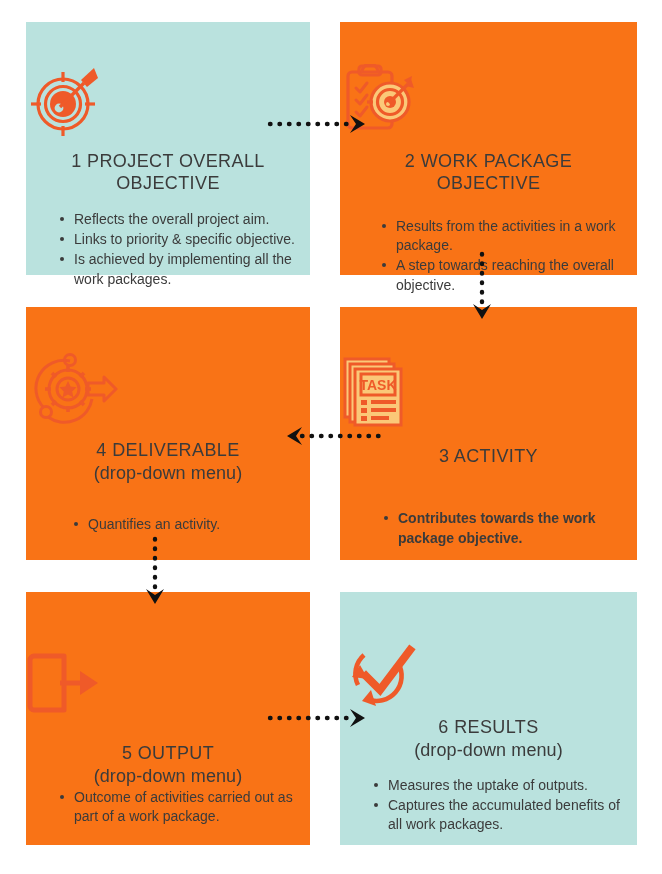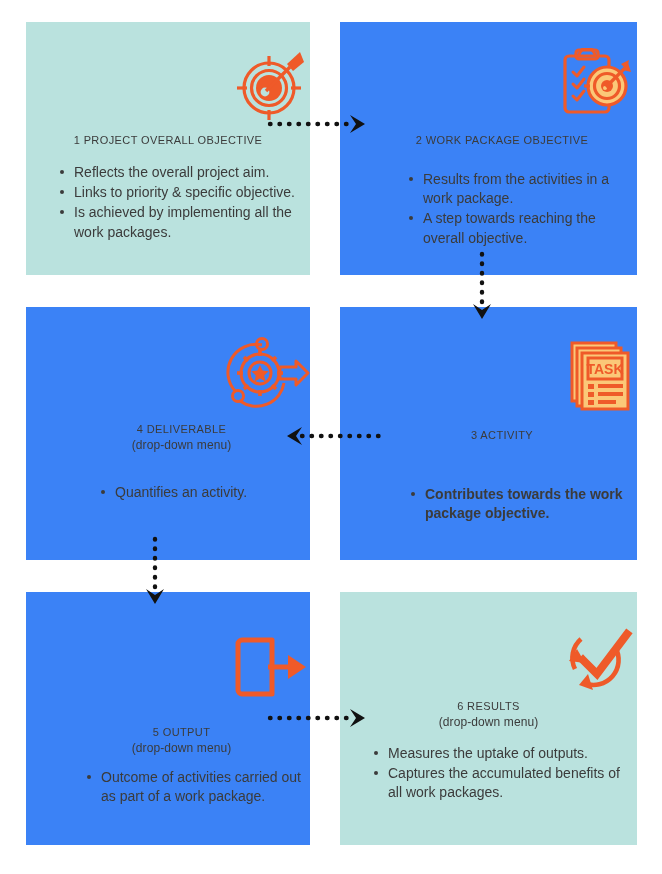--- a/index.html
+++ b/index.html
@@ -13,52 +13,53 @@
   .canvas{position:absolute;left:0;top:0;width:662px;height:874px;}
 
   .box{
     position:absolute;
     box-sizing:border-box;
     display:flex;
     flex-direction:column;
     align-items:center;
   }
   .box.teal{background:#bae2de;}
-  .box.orange{background:#3b82f6;padding-left:27px;}
+  .box.orange{background:#f97316;}
 
   
   .col-l{left:26px;width:284px;}
   .col-r{left:340px;width:297px;}
   .row-1{top:22px;height:253px;}
   .row-2{top:307px;height:253px;}
   .row-3{top:592px;height:253px;}
 
   .icon-wrap{
     width:100%;
     display:flex;
-    justify-content:flex-end;
+    justify-content:flex-start;
     align-items:flex-end;
     flex:0 0 auto;
+    margin-top:16px;
   }
   .icon-wrap svg{display:block;}
 
   .title{
     text-align:center;
     color:#3b3b3b;
-    font-size:11px;
+    font-size:18px;
     line-height:1.24;
     letter-spacing:.4px;
     font-weight:400;
     padding:0 14px;
     box-sizing:border-box;
   }
   .subtitle{
     text-align:center;
     color:#3b3b3b;
-    font-size:12px;
+    font-size:18px;
     line-height:1.25;
     letter-spacing:.1px;
     margin-top:1px;
   }
 
   ul.bullets{
     margin:0;
     padding:0 6px 0 34px;
     list-style:none;
     box-sizing:border-box;
@@ -211,21 +212,21 @@
   <div class="box orange col-l row-3">
     <div class="icon-wrap" style="height:88px;padding-top:20px;">
       <svg width="76" height="66" viewBox="0 0 76 66">
         <path d="M8 6 h30 v54 h-30 a4 4 0 0 1 -4 -4 v-46 a4 4 0 0 1 4 -4 z" fill="none" stroke="#ef5a29" stroke-width="5" stroke-linejoin="round"></path>
         <line x1="34" y1="33" x2="60" y2="33" stroke="#ef5a29" stroke-width="5"></line>
         <path d="M54 21 L72 33 L54 45 Z" fill="#ef5a29"></path>
       </svg>
     </div>
     <div class="title" style="margin-top:26px;">5 OUTPUT</div>
     <div class="subtitle">(drop-down menu)</div>
-    <ul class="bullets" style="margin-top:12px;padding-left:34px;">
+    <ul class="bullets" style="padding-left:34px;">
       <li>Outcome of activities carried out as part of a work package.</li>
     </ul>
   </div>
 
   <div class="box teal col-r row-3">
     <div class="icon-wrap" style="height:88px;padding-top:16px;">
       <svg width="80" height="74" viewBox="0 0 80 74">
         <g fill="none" stroke="#ef5a29" stroke-width="4.6" stroke-linecap="butt">
           <path d="M18 47 a25 25 0 0 1 6 -30"></path>
           <path d="M58 25 a25 25 0 0 1 -31 36"></path>

